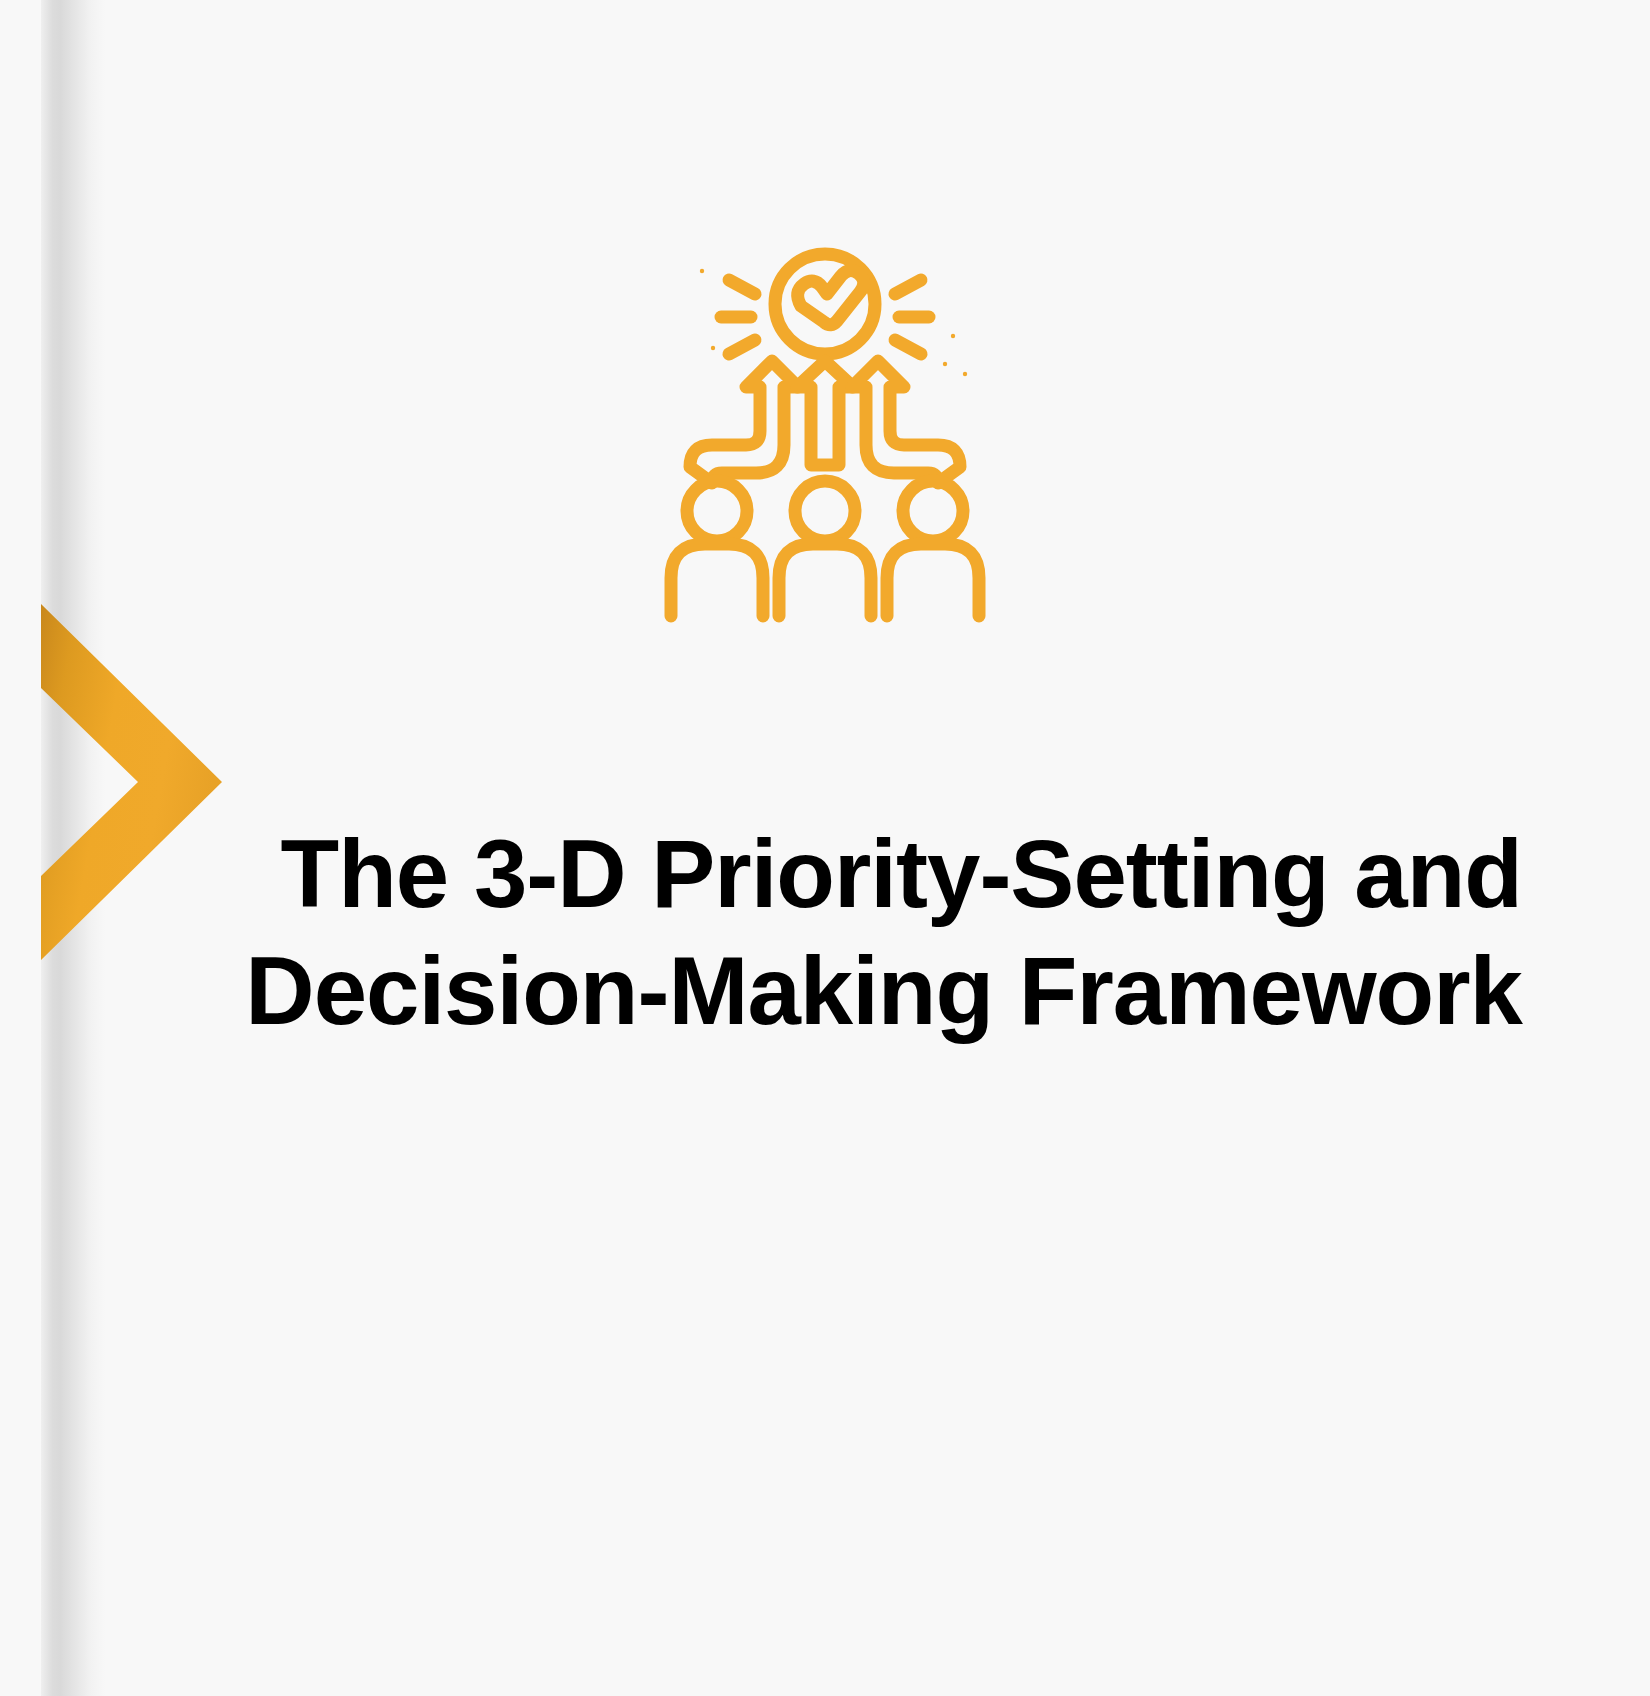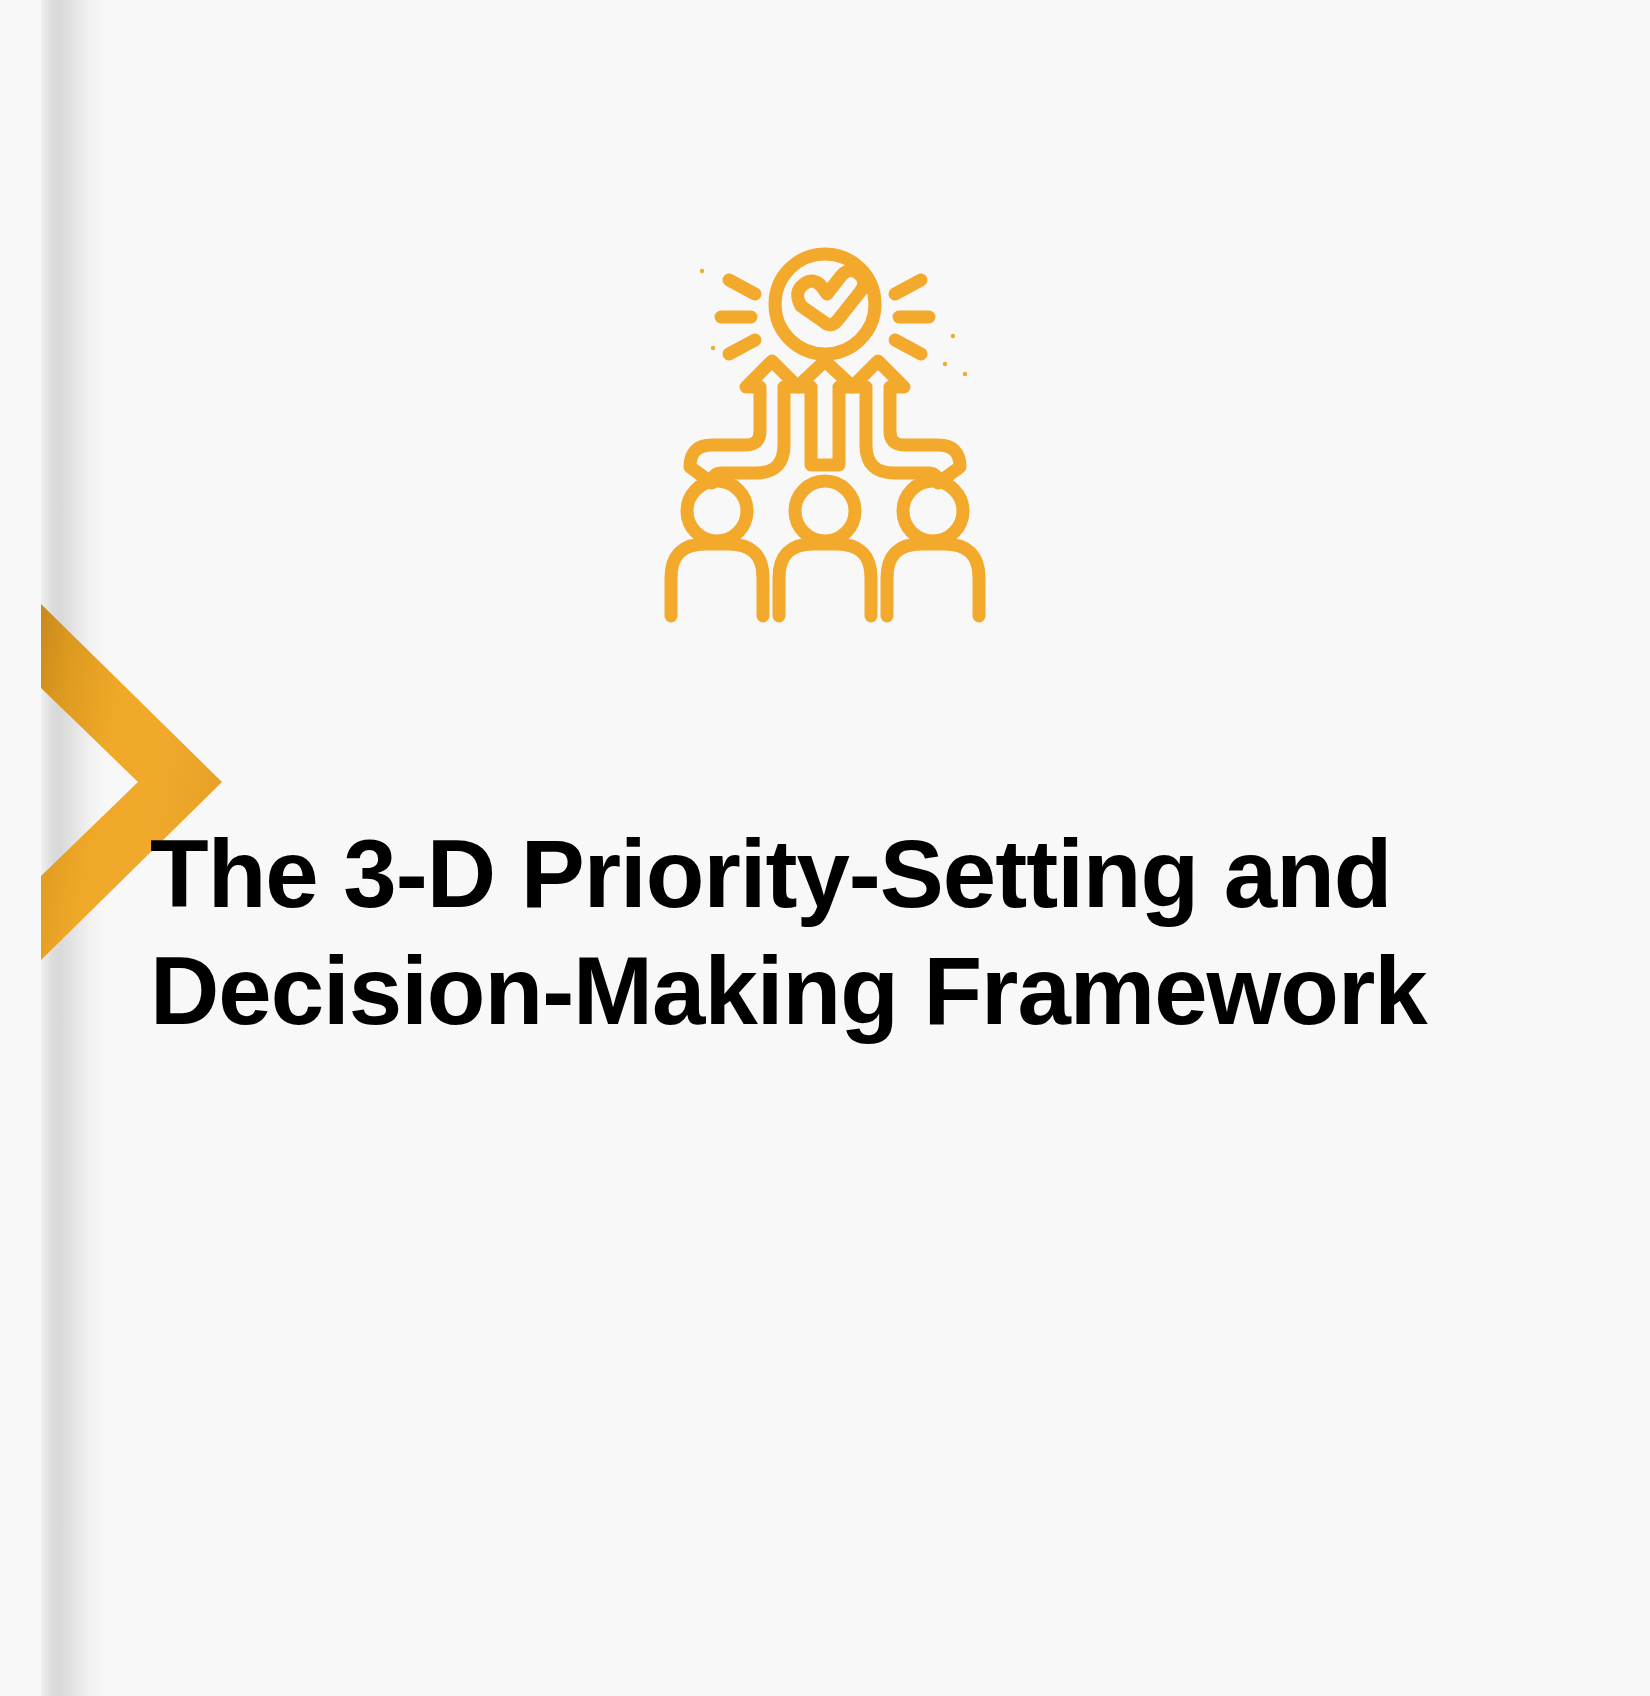--- a/index.html
+++ b/index.html
@@ -60,21 +60,21 @@
     justify-content: center;
   }
   .icon-wrap svg { display: block; }
 
   
   .title-block {
     position: absolute;
     left: 150px;
     right: 128px;
     top: 815px;
-    text-align: left;
+    text-align: right;
   }
   .title {
     margin: 0;
     font-family: "Liberation Sans", sans-serif;
     font-weight: bold;
     font-size: 96px;
     line-height: 1.22;
     letter-spacing: -1px;
     color: #000000;
     white-space: pre-line;

